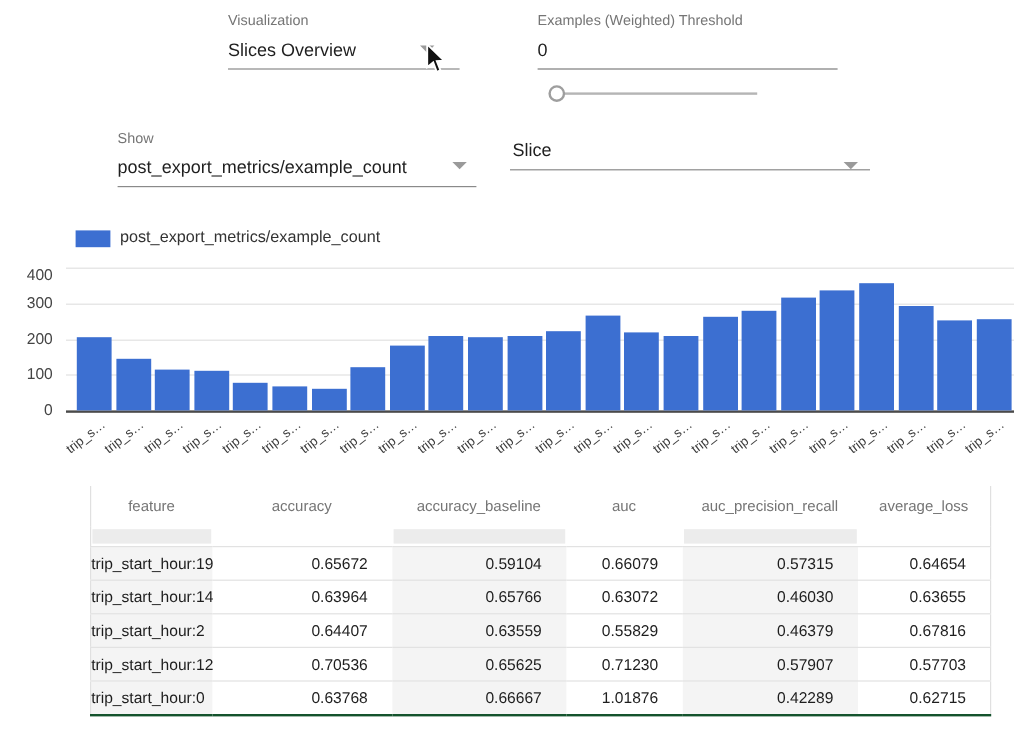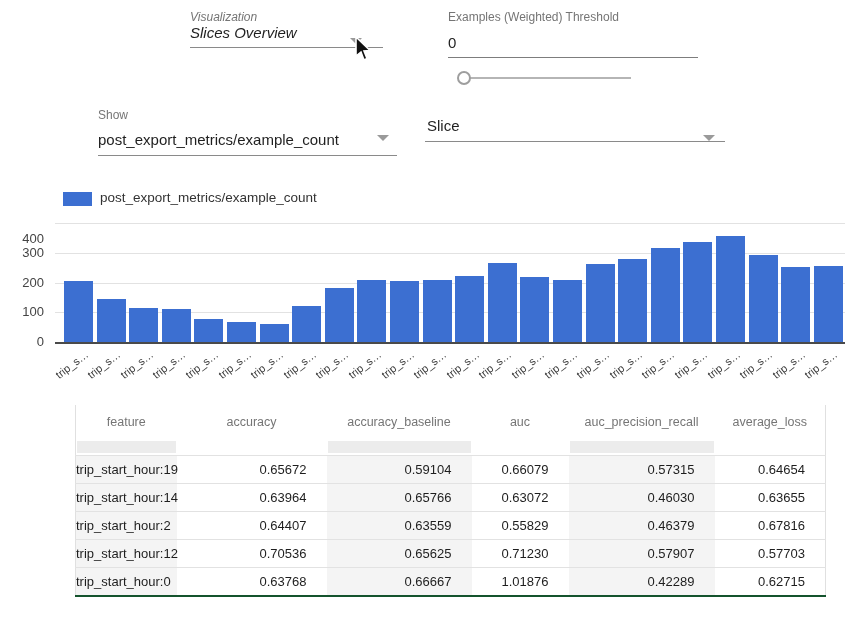--- a/index.html
+++ b/index.html
@@ -30,23 +30,23 @@
   #metrics-table tr.filter-row td .filter-box{height:12px;margin:2px 1px;background:#ececec;}
   #metrics-table tbody tr.data-row{height:28px;border-top:1px solid #e2e2e2;}
   #metrics-table td.shaded{background:#f4f4f4;}
   #metrics-table td.num{text-align:right;padding-right:20px;}
   #metrics-table td.feat{text-align:left;}
   .cursor-svg{pointer-events:none;}
 </style>
 </head>
 <body>
 
-<div class="abs" style="left:190px;top:10px;width:193px;font-style:italic;">
+<div class="abs" style="left:190px;top:10px;width:193px;">
   <div class="field-label">Visualization</div>
-  <div class="field-value" style="">Slices Overview</div>
+  <div class="field-value" style="margin-top:10px;">Slices Overview</div>
   <div class="underline" style="margin-top:6px;"></div>
   <div class="caret abs" style="left:160px;top:28px;border-top-color:#9a9a9a;"></div>
 </div>
 
 <svg class="abs cursor-svg" style="left:353px;top:36px;" width="22" height="26" viewBox="0 0 22 26">
   <polygon points="3,1 3,20 8,16 11,24 14,22.5 11,15 17,14.5" fill="#111" stroke="#fff" stroke-width="1.6"></polygon>
 </svg>
 
 <div class="abs" style="left:448px;top:10px;width:250px;">
   <div class="field-label">Examples (Weighted) Threshold</div>
@@ -68,21 +68,21 @@
   <div class="field-value" style="margin-top:9px;margin-left:2px;">Slice</div>
   <div class="underline" style="margin-top:7px;"></div>
   <div class="caret abs" style="left:278px;top:27px;border-top-color:#9a9a9a;"></div>
 </div>
 
 <div id="chart" class="abs">
   <div class="abs legend-swatch" style="background: rgb(60, 111, 209);"></div>
   <div class="abs legend-label">post_export_metrics/example_count</div>
   <div id="plot">
       <div class="abs gridline" style="top: 38px;"></div>
-      <div class="abs ytick" style="top: 46px;">400</div>
+      <div class="abs ytick" style="top: 36px;">400</div>
       <div class="abs gridline" style="top: 67.75px;"></div>
       <div class="abs ytick" style="top: 59.75px;">300</div>
       <div class="abs gridline" style="top: 97.5px;"></div>
       <div class="abs ytick" style="top: 89.5px; text-align: right;">200</div>
       <div class="abs gridline" style="top: 127.25px;"></div>
       <div class="abs ytick" style="top: 119.25px;">100</div>
       <div class="abs gridline zero" style="top: 157px;"></div>
       <div class="abs ytick" style="top: 149px;">0</div>
       <div class="bar" style="left: 64px; top: 96.0125px; height: 60.9875px; background: rgb(60, 111, 209);"></div>
       <div class="xlabel" style="left: 26.5px; top: 163px;">trip_s…</div>

